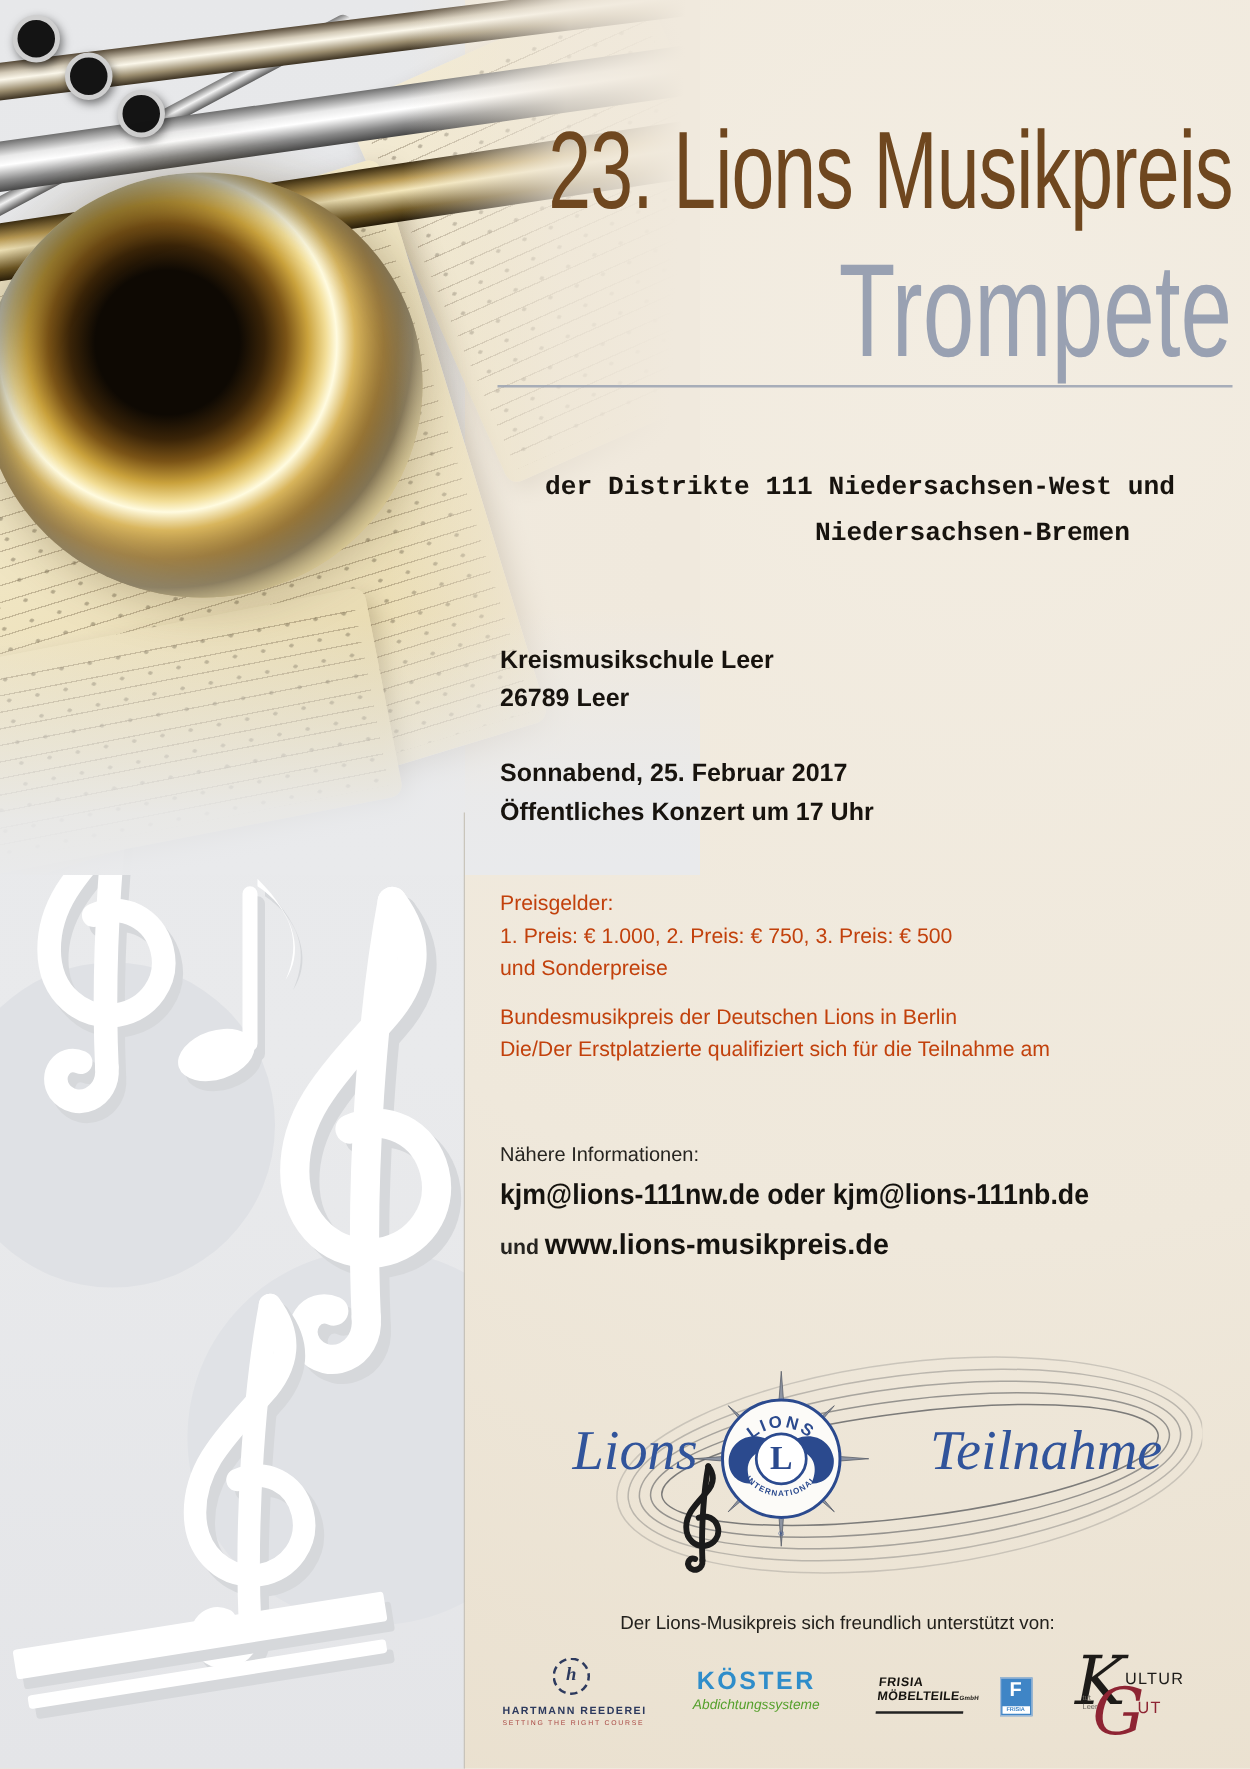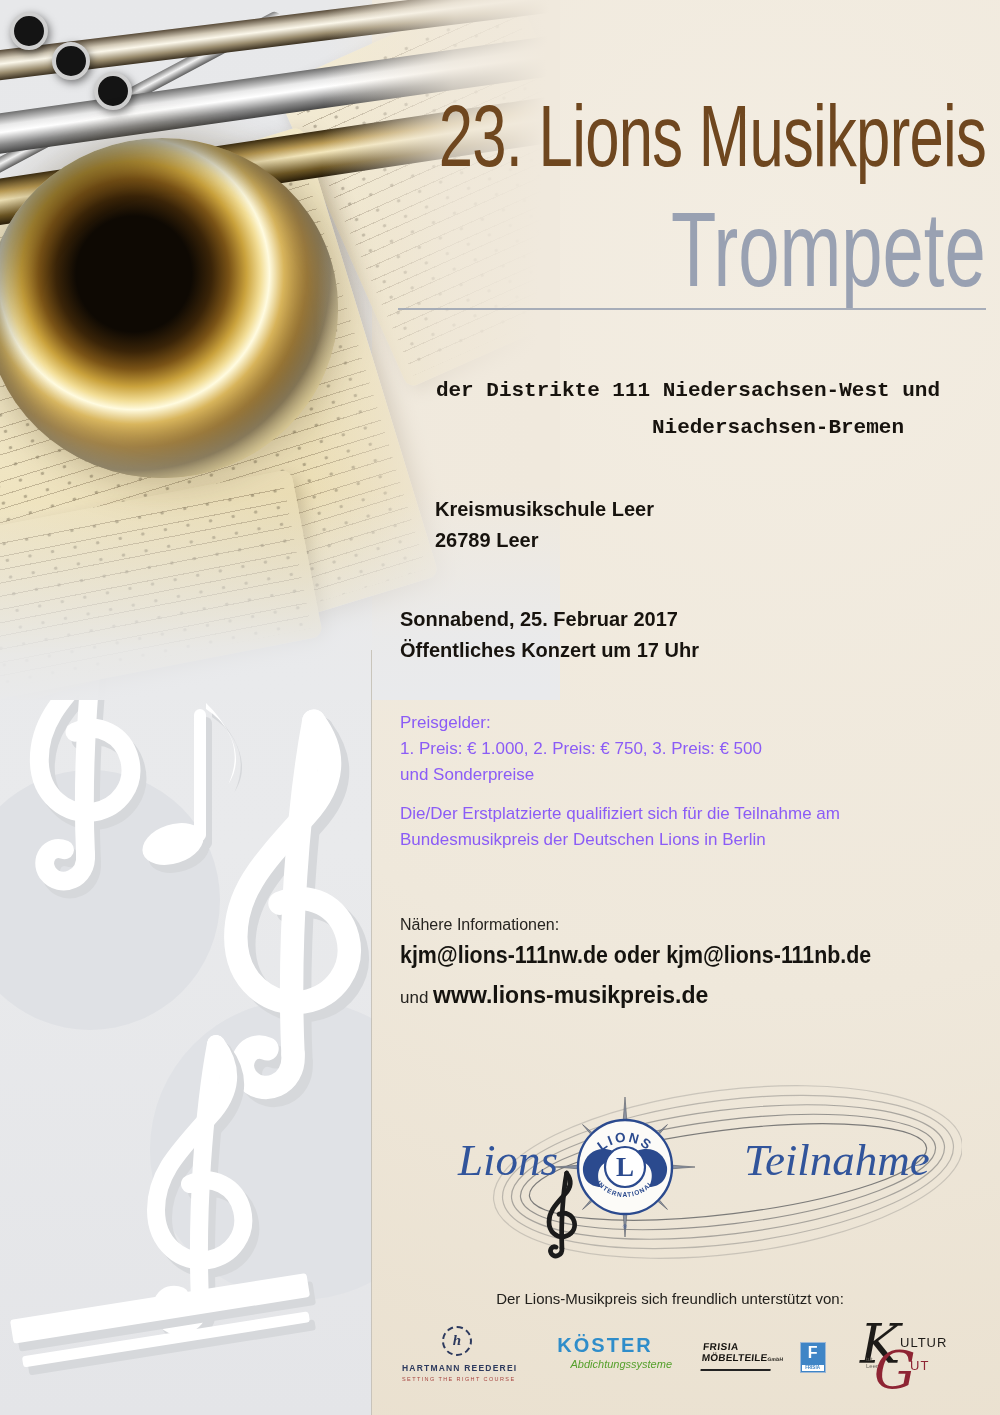--- a/index.html
+++ b/index.html
@@ -48,48 +48,48 @@
   .title{top:92px;right:14px;font-size:88px;line-height:1;color:#6f471f;white-space:nowrap;
      transform:scaleX(.70);transform-origin:100% 0;letter-spacing:-1px;z-index:4;}
   .subtitle{top:196px;right:14px;font-size:106px;line-height:1;color:#99a1b2;white-space:nowrap;
      transform:scaleX(.70);transform-origin:100% 0;z-index:4;}
   .rule{left:398px;top:308px;width:588px;height:2px;background:#9aa2b2;opacity:.85;z-index:4;}
   .districts{left:400px;top:372px;width:540px;text-align:right;font-weight:bold;font-size:21px;
      line-height:37px;color:#17130e;z-index:4;}
   .districts span{display:block;white-space:nowrap;font-family:Liberation Mono, monospace;}
   .districts .l2{padding-right:36px;}
   .blockbold{left:400px;font-size:20px;font-weight:bold;line-height:31px;color:#17130e;z-index:4;}
-  .venue{top:494px;margin-left:35px;} .event{top:604px;}
-  .blockreg{left:400px;font-size:17px;line-height:26px;color:#8b5cf6;z-index:4;}
+  .venue{top:513px;} .event{top:604px;}
+  .blockreg{left:400px;font-size:17px;line-height:26px;color:#c2410c;z-index:4;}
   .prizes{top:710px;} .qualification{top:801px;}
   .blockreg span, .blockbold span{display:block;white-space:nowrap;}
   .info-label{left:400px;top:916px;font-size:16px;color:#262420;z-index:4;}
   .emails{left:400px;top:942px;font-size:23px;font-weight:bold;color:#15130f;white-space:nowrap;
      transform:scaleX(.93);transform-origin:0 0;z-index:4;}
-  .website{left:400px;top:982px;font-size:17px;color:#262420;z-index:4;white-space:nowrap;}
+  .website{left:400px;top:982px;font-size:17px;color:#262420;z-index:4;white-space:nowrap;font-weight:bold;}
   .website strong{font-size:23px;color:#15130f;}
 
   
   .logo-word{font-family:"Liberation Serif",serif;font-style:italic;color:#31549b;font-size:45px;line-height:1;z-index:5;}
   .lw-left{left:458px;top:1138px;} .lw-right{left:744px;top:1138px;}
   .swoosh{left:438px;top:1072px;width:524px;height:205px;z-index:4;overflow:hidden;}
   .emblem{left:551px;top:1093px;width:148px;height:148px;z-index:5;}
   .logo-clef{left:528px;top:1166px;width:62px;height:100px;z-index:6;}
 
   
   .supporters{left:400px;top:1290px;width:540px;text-align:center;font-size:15px;color:#22201c;z-index:4;}
   .sp-hartmann{left:402px;top:1326px;width:110px;text-align:center;z-index:4;}
   .hx-circle{width:26px;height:26px;margin:0 auto;border:2px dashed #2d3a5e;border-radius:50%;
      line-height:25px;font-family:"Liberation Serif",serif;font-style:italic;font-weight:bold;
      font-size:15px;color:#2d3a5e;}
   .hx-name{margin-top:7px;font-size:8.5px;font-weight:bold;color:#2d3a5e;letter-spacing:1.2px;white-space:nowrap;}
   .hx-tag{margin-top:3px;font-size:5.5px;color:#a84540;letter-spacing:1.4px;white-space:nowrap;}
   .sp-koester{left:538px;top:1334px;width:134px;text-align:center;z-index:4;}
   .kx-name{font-size:20px;font-weight:bold;color:#2f8dca;letter-spacing:2px;}
-  .kx-tag{font-size:11px;font-style:italic;color:#55a02c;margin-top:1px;text-align:right;}
+  .kx-tag{font-size:11px;font-style:italic;color:#55a02c;margin-top:1px;}
   .sp-frisia{left:702px;top:1342px;z-index:4;display:flex;align-items:flex-start;}
   .fx-text{transform:skewX(-6deg);color:#15130f;}
   .fx-l1{font-size:10px;font-weight:bold;letter-spacing:.5px;line-height:10px;}
   .fx-l2{font-size:10px;font-weight:bold;letter-spacing:.2px;line-height:11px;}
   .fx-l2 small{font-size:5px;font-weight:bold;}
   .fx-rule{height:1.5px;background:#222;margin-top:4px;width:70px;}
   .fx-badge{width:24px;height:29px;background:#3f85c6;border:1px solid #9db8d6;margin-left:16px;
      position:relative;text-align:center;}
   .fx-badge .fletter{color:#fff;font-weight:bold;font-size:16px;line-height:20px;}
   .fx-badge .flabel{position:absolute;left:1px;right:1px;bottom:1px;background:#fff;color:#3f85c6;
@@ -189,22 +189,22 @@
   <span>Öffentliches Konzert um 17 Uhr</span>
 </div>
 
 <div class="abs blockreg prizes">
   <span>Preisgelder:</span>
   <span>1. Preis: € 1.000, 2. Preis: € 750, 3. Preis: € 500</span>
   <span>und Sonderpreise</span>
 </div>
 
 <div class="abs blockreg qualification">
+  <span>Bundesmusikpreis der Deutschen Lions in Berlin</span>
   <span>Die/Der Erstplatzierte qualifiziert sich für die Teilnahme am</span>
-  <span>Bundesmusikpreis der Deutschen Lions in Berlin</span>
 </div>
 
 <div class="abs info-label">Nähere Informationen:</div>
 <div class="abs emails">kjm@lions-111nw.de oder kjm@lions-111nb.de</div>
 <div class="abs website">
   <span>und</span>
   <strong>www.lions-musikpreis.de</strong>
 </div>
 
 <div class="abs swoosh">

